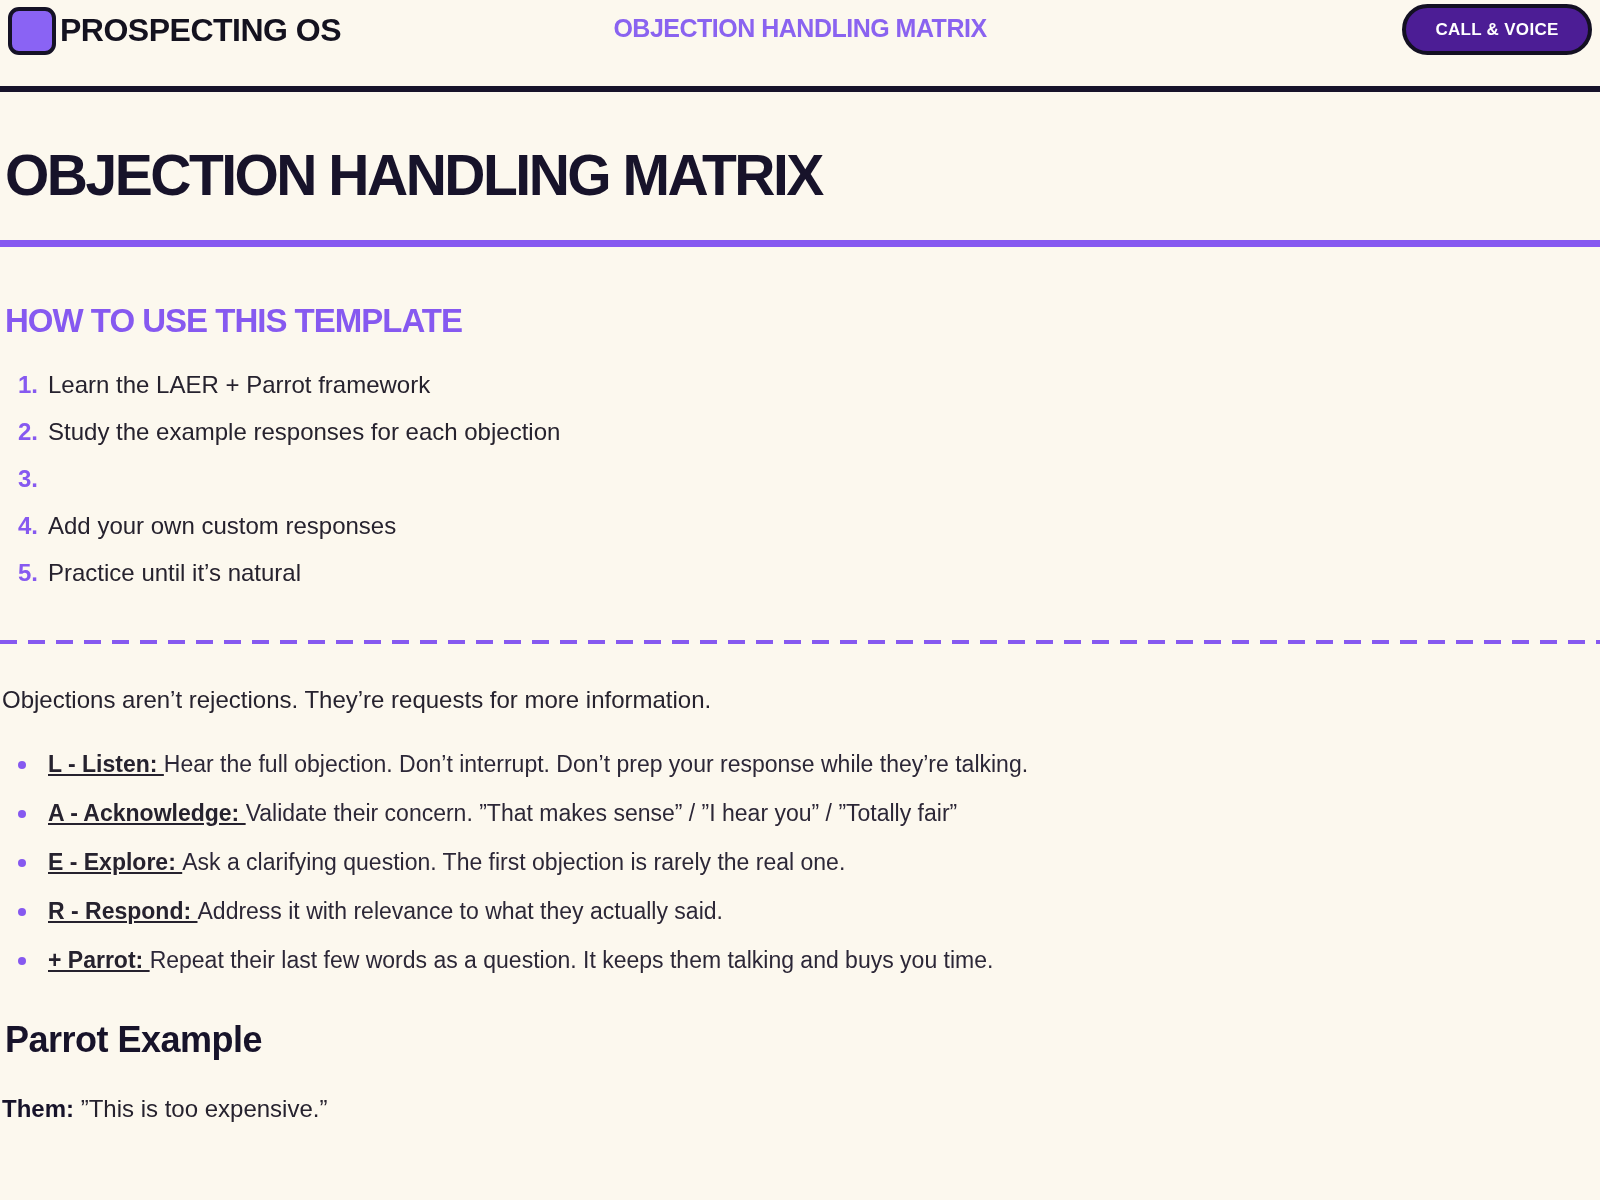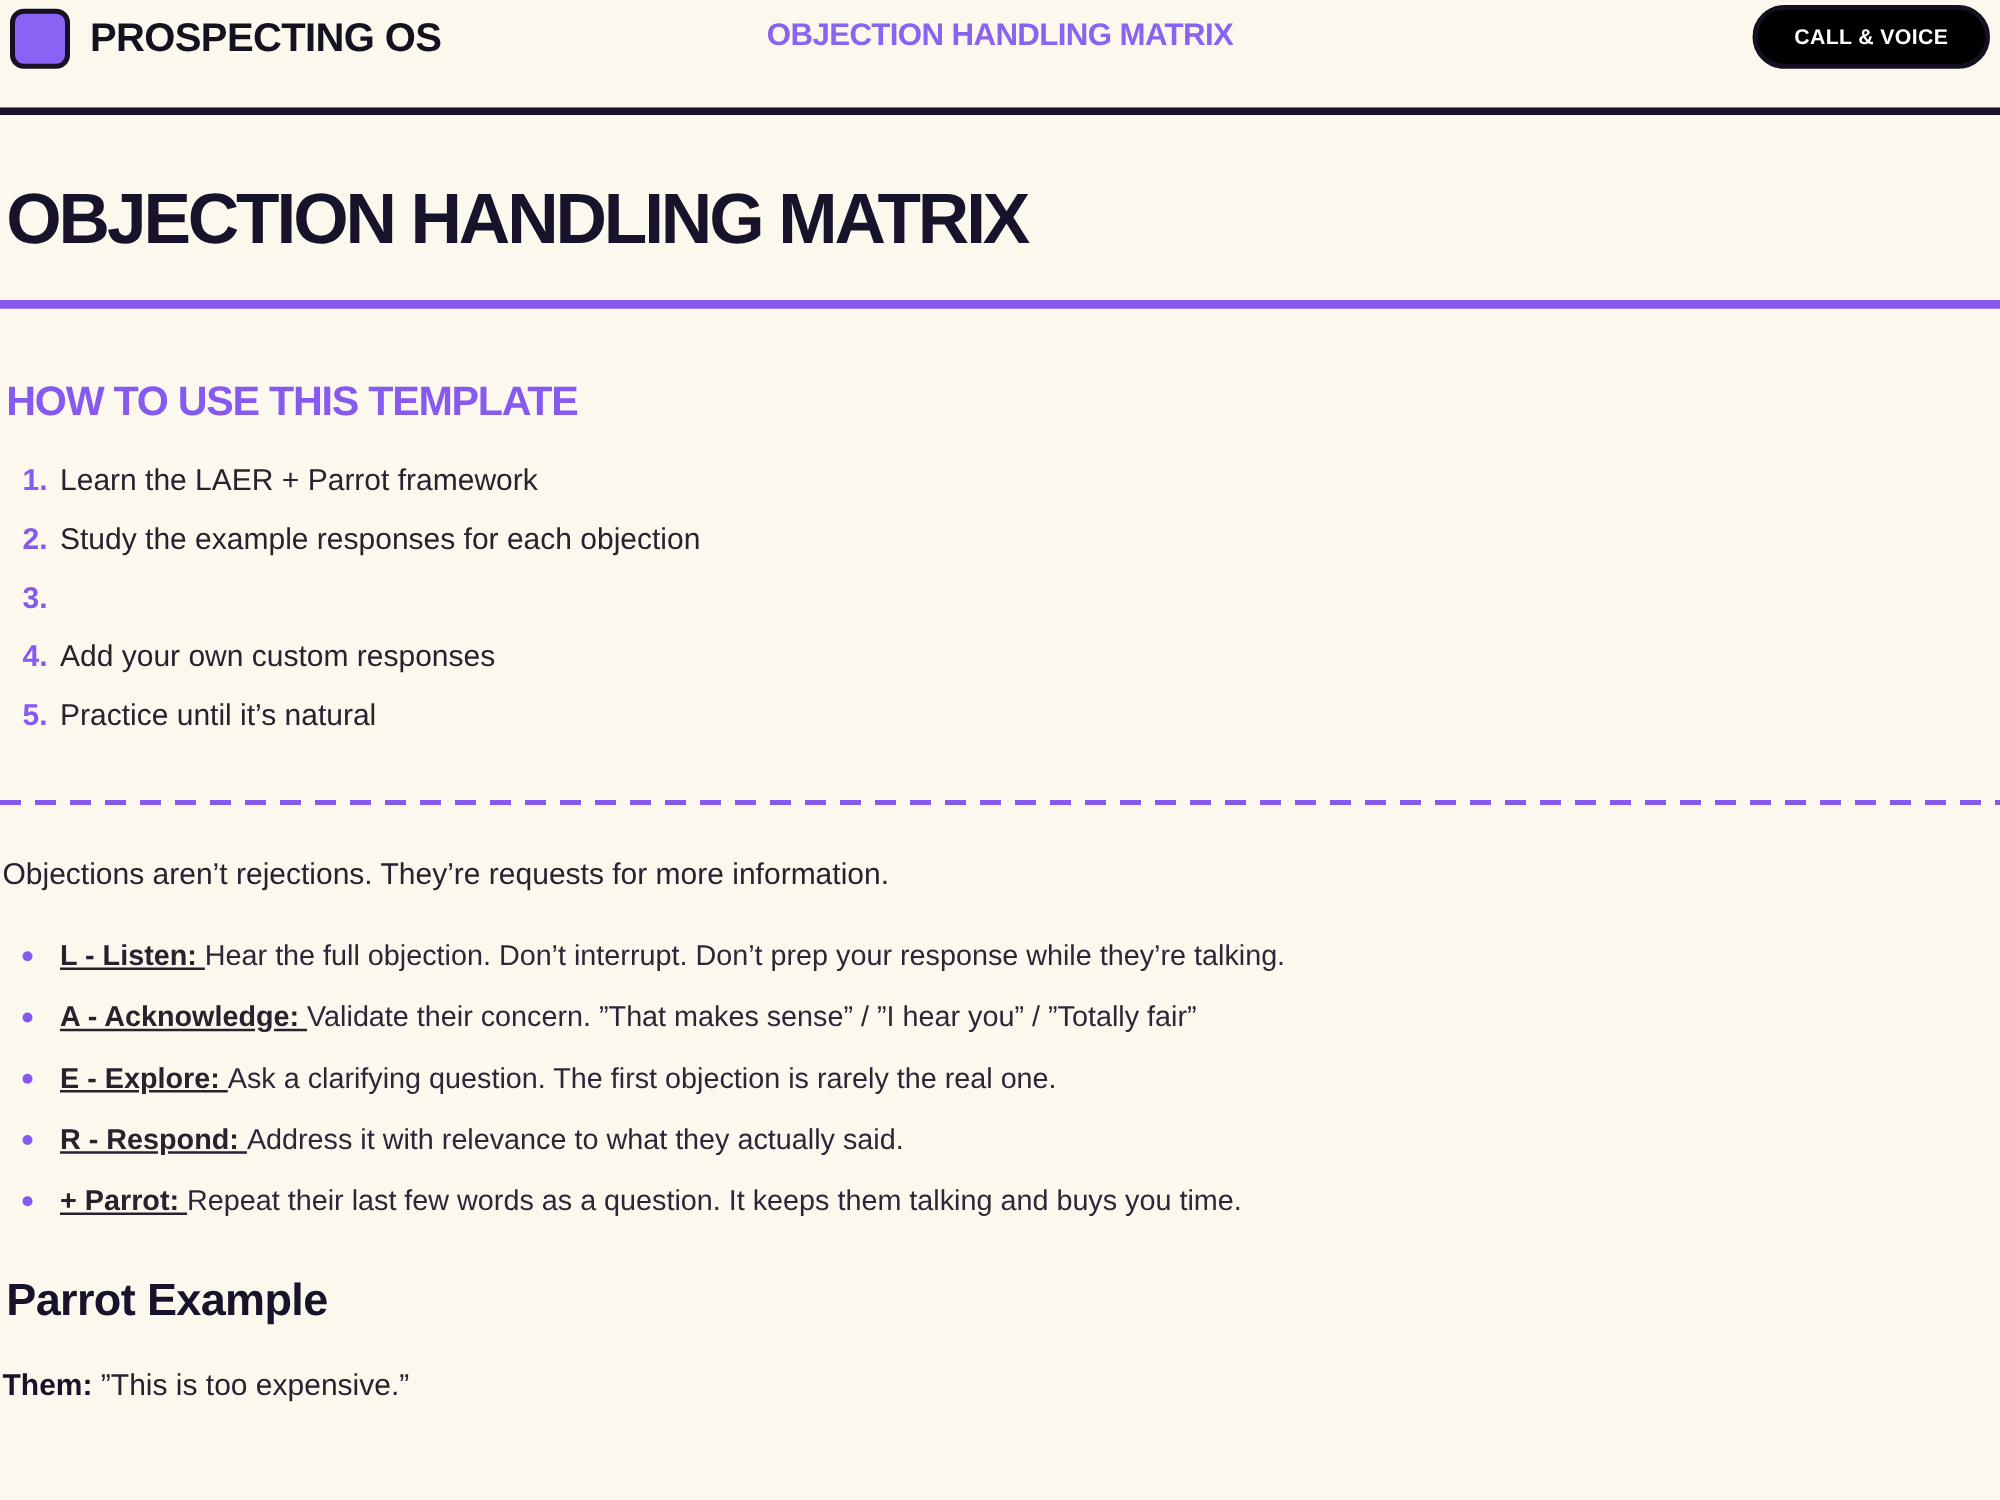--- a/index.html
+++ b/index.html
@@ -8,39 +8,39 @@
     overflow: hidden;
     background: #FCF8EE;
     font-family: "Liberation Sans", sans-serif;
     color: #2C2737;
   }
   
   .topbar {
     display: flex; align-items: flex-start; justify-content: space-between;
     height: 86px; padding: 4px 8px 0 8px; position: relative;
   }
-  .brand-wrap { display: flex; align-items: center; gap: 16px; }
+  .brand-wrap { display: flex; align-items: center; gap: 4px; }
   .logo-square {
     width: 48px; height: 48px; margin-top: 2px;
     background: #8A63F4; border: 4px solid #151226; border-radius: 11px;
   }
   .brand-title {
     font-size: 32px; font-weight: 900; letter-spacing: -0.5px;
     color: #14121F; line-height: 52px;
   }
   .topbar-center {
     position: absolute; left: 0; right: 0; top: 14px;
     text-align: center; pointer-events: none;
   }
   .topbar-center span {
     font-size: 25px; font-weight: 900; letter-spacing: -0.5px; color: #8A63F0;
   }
   .pill-button {
     margin-top: 0; height: 51px; min-width: 190px; padding: 0 26px;
-    background: #000000; border: 4px solid #131022; border-radius: 26px;
+    background: #4c1d95; border: 4px solid #131022; border-radius: 26px;
     display: flex; align-items: center; justify-content: center;
     font-size: 17px; font-weight: 900; letter-spacing: 0.3px; color: #FFFFFF;
     cursor: pointer; font-family: "Liberation Sans", sans-serif;
   }
   .topbar-rule { width: 100%; height: 6px; background: #17132A; }
 
   
   .content { padding: 0; }
   .page-title {
     margin: 51px 0 0 5px;

